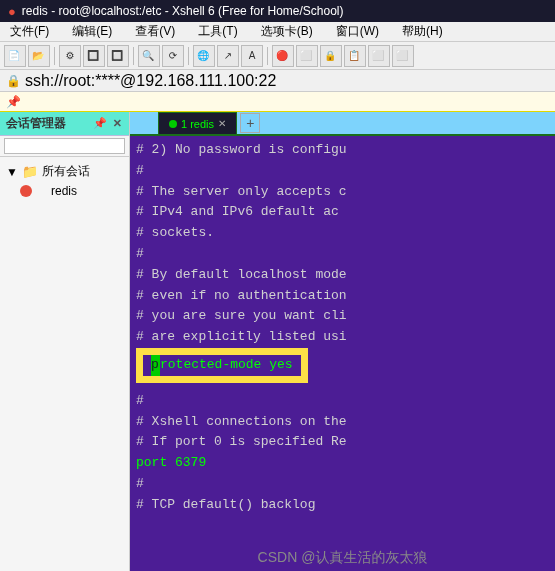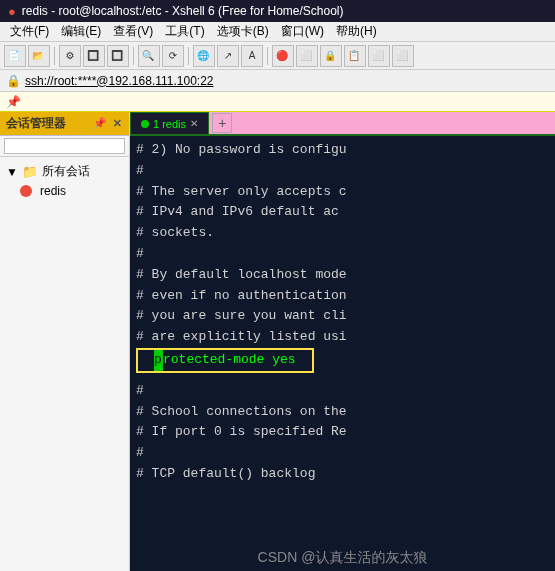--- a/index.html
+++ b/index.html
@@ -26,21 +26,21 @@
     .title-bar .icon {
       color: #e74c3c;
       font-weight: bold;
       font-size: 13px;
     }
 
     
     .menu-bar {
       background: #f0f0f0;
       display: flex;
-      gap: 0;
+      gap: 11px;
       padding: 2px 4px;
       font-size: 12px;
       border-bottom: 1px solid #ccc;
       height: 20px;
       align-items: center;
     }
     .menu-item {
       padding: 1px 6px;
       cursor: pointer;
       color: #000;
@@ -85,23 +85,22 @@
       gap: 4px;
       height: 22px;
       font-size: 11px;
       color: #333;
     }
     .address-bar .lock-icon {
       color: #f0a500;
       font-size: 12px;
     }
     .address-bar .ssh-text {
-      font-size: 12px;
+      font-size: 16px;
       color: #000;
-      text-decoration: underline;
     }
 
     
     .info-bar {
       background: #fffbe6;
       border-bottom: 1px solid #e0d800;
       padding: 2px 6px;
       font-size: 11px;
       color: #555;
       height: 20px;
@@ -114,25 +113,26 @@
       font-size: 12px;
     }
     .app-body {
       display: flex;
       flex-direction: column;
       height: 571px;
     }
 
     
     .tab-bar {
-      background: #f9a8d4;
+      background: #7dd3fc;
       display: flex;
       align-items: flex-end;
       height: 24px;
       border-bottom: 2px solid #1a6e1a;
+      padding-left: 28px;
     }
     .tab {
       background: #e8e8e8;
       border: 1px solid #aaa;
       border-bottom: none;
       padding: 2px 10px;
       font-size: 11px;
       cursor: pointer;
       display: flex;
       align-items: center;
@@ -181,21 +181,21 @@
     
     .sessions-sidebar {
       width: 130px;
       background: #f5f5f5;
       border-right: 1px solid #ccc;
       display: flex;
       flex-direction: column;
       flex-shrink: 0;
     }
     .sessions-panel-header {
-      background: #eab308;
+      background: #5eead4;
       padding: 3px 6px;
       font-size: 12px;
       font-weight: bold;
       color: #333;
       border-bottom: 1px solid #bbd;
       display: flex;
       align-items: center;
       justify-content: space-between;
     }
     .sessions-search {
@@ -231,21 +231,21 @@
       width: 12px;
       height: 12px;
       background: #e74c3c;
       border-radius: 50%;
       display: inline-block;
     }
 
     
     .terminal-panel {
       flex: 1;
-      background: #0f172a;
+      background: #4c1d95;
       color: #d0d0d0;
       font-family: 'Courier New', Consolas, monospace;
       font-size: 13px;
       padding: 4px 6px;
       overflow: hidden;
       position: relative;
     }
     .terminal-line {
       line-height: 1.6;
       white-space: nowrap;
@@ -260,23 +260,23 @@
     }
     .cursor-block {
       display: inline-block;
       background: #00cc00;
       color: #1a1a2e;
       width: 9px;
       font-size: 13px;
       font-family: 'Courier New', Consolas, monospace;
     }
     .protected-mode-box {
-      border: 2px solid #fde047;
+      border: 7px solid #fde047;
       display: inline-block;
-      padding: 0 16px;
+      padding: 0 8px;
     }
 
     
     .watermark {
       position: absolute;
       bottom: 4px;
       right: 0;
       left: 0;
       text-align: center;
       color: #888;
@@ -362,21 +362,21 @@
         <input type="text" placeholder="" style="">
       </div>
       <div class="sessions-tree">
         <div class="tree-item tree-folder">
           <span>▼</span>
           <span class="folder-icon">📁</span>
           <span>所有会话</span>
         </div>
         <div class="tree-item tree-child">
           <span class="redis-icon"></span>
-          <span style="margin-left:4px;">redis</span>
+          <span style="margin-left:15px;">redis</span>
         </div>
       </div>
     </div>
 
     <div style="display:flex; flex-direction:column; flex:1; overflow:hidden;">
 
       <div class="tab-bar">
         <div class="tab active">
           <span class="tab-indicator"></span>
           <span>1 redis</span>
@@ -398,22 +398,23 @@
         <div class="terminal-line term-comment"># are explicitly listed usi</div>
 
         <div class="protected-mode-line">
           <span class="protected-mode-box">
             <span class="cursor-block">p</span><span class="term-green">rotected-mode yes</span>
           </span>
         </div>
 
         <div class="terminal-line" style="height:8px;"></div>
         <div class="terminal-line term-comment">#</div>
-        <div class="terminal-line term-comment"># School connections on the</div>
+        <div class="terminal-line term-comment"># Xshell connections on the</div>
         <div class="terminal-line term-comment"># If port 0 is specified Re</div>
+        <div class="terminal-line term-green">port 6379</div>
         <div class="terminal-line term-comment">#</div>
         <div class="terminal-line term-comment"># TCP default() backlog</div>
 
         <div class="watermark">CSDN @认真生活的灰太狼</div>
       </div>
 
     </div>
   </div>
 </div>
 

